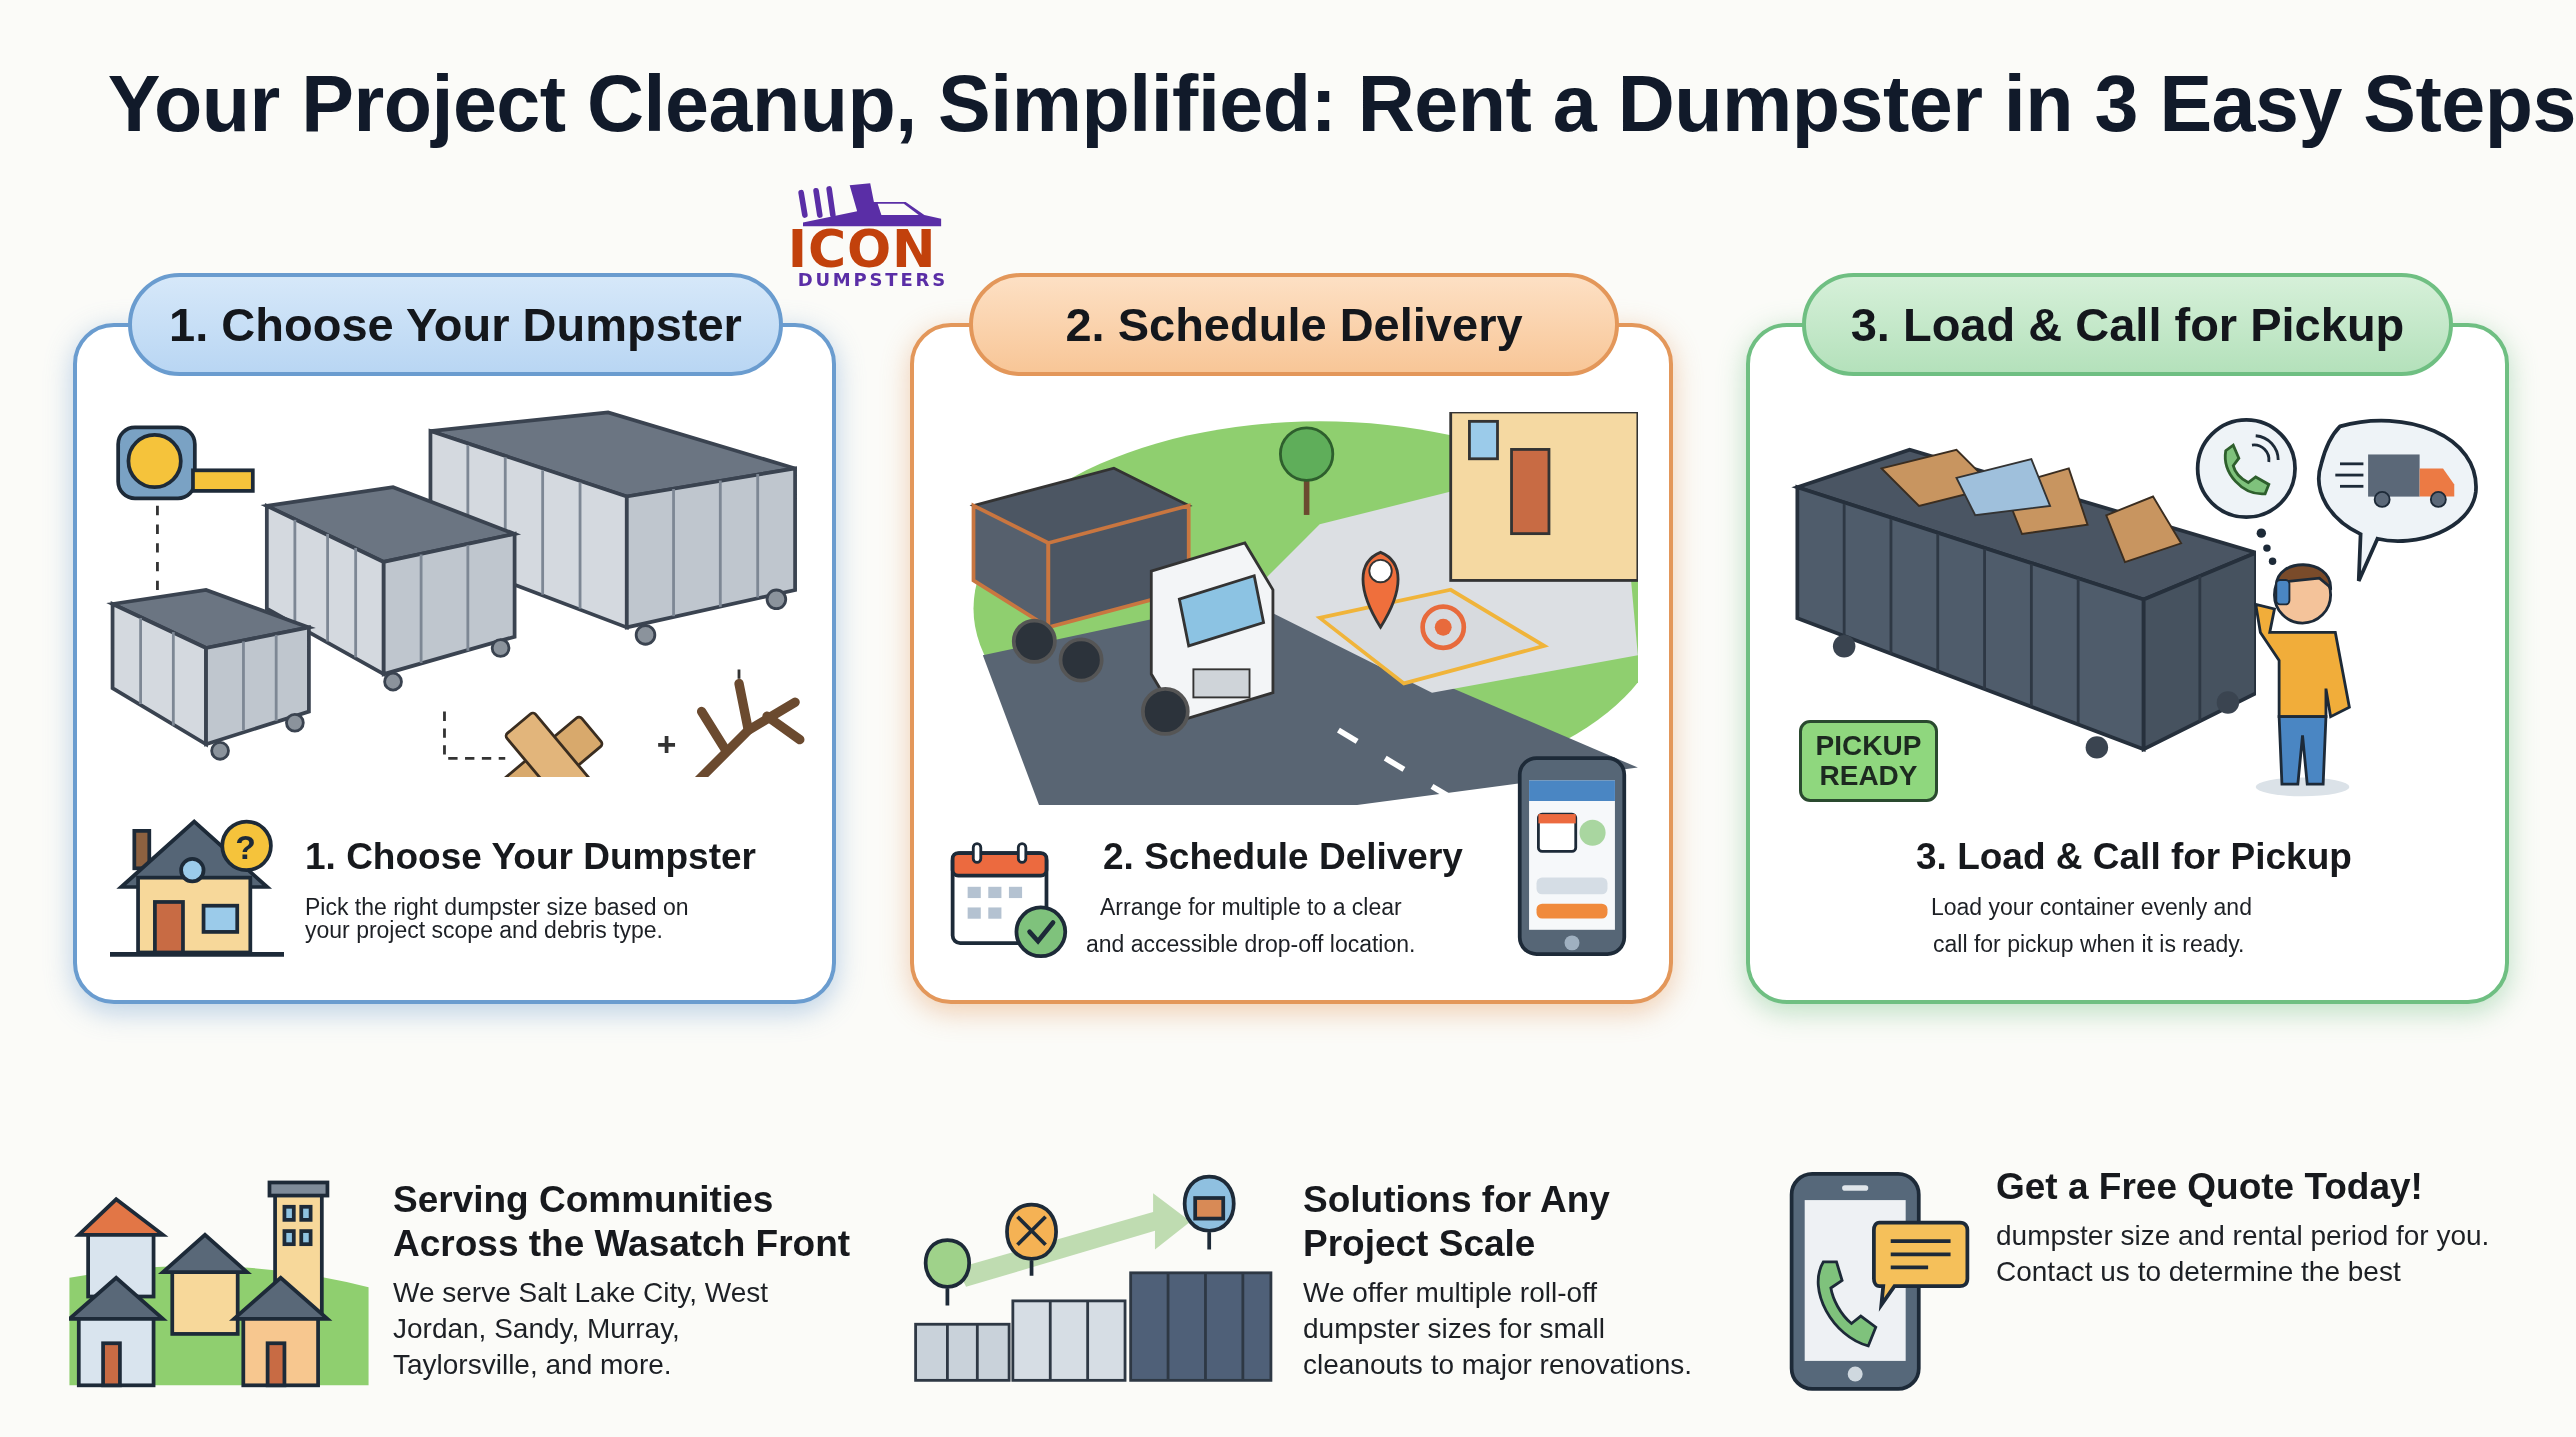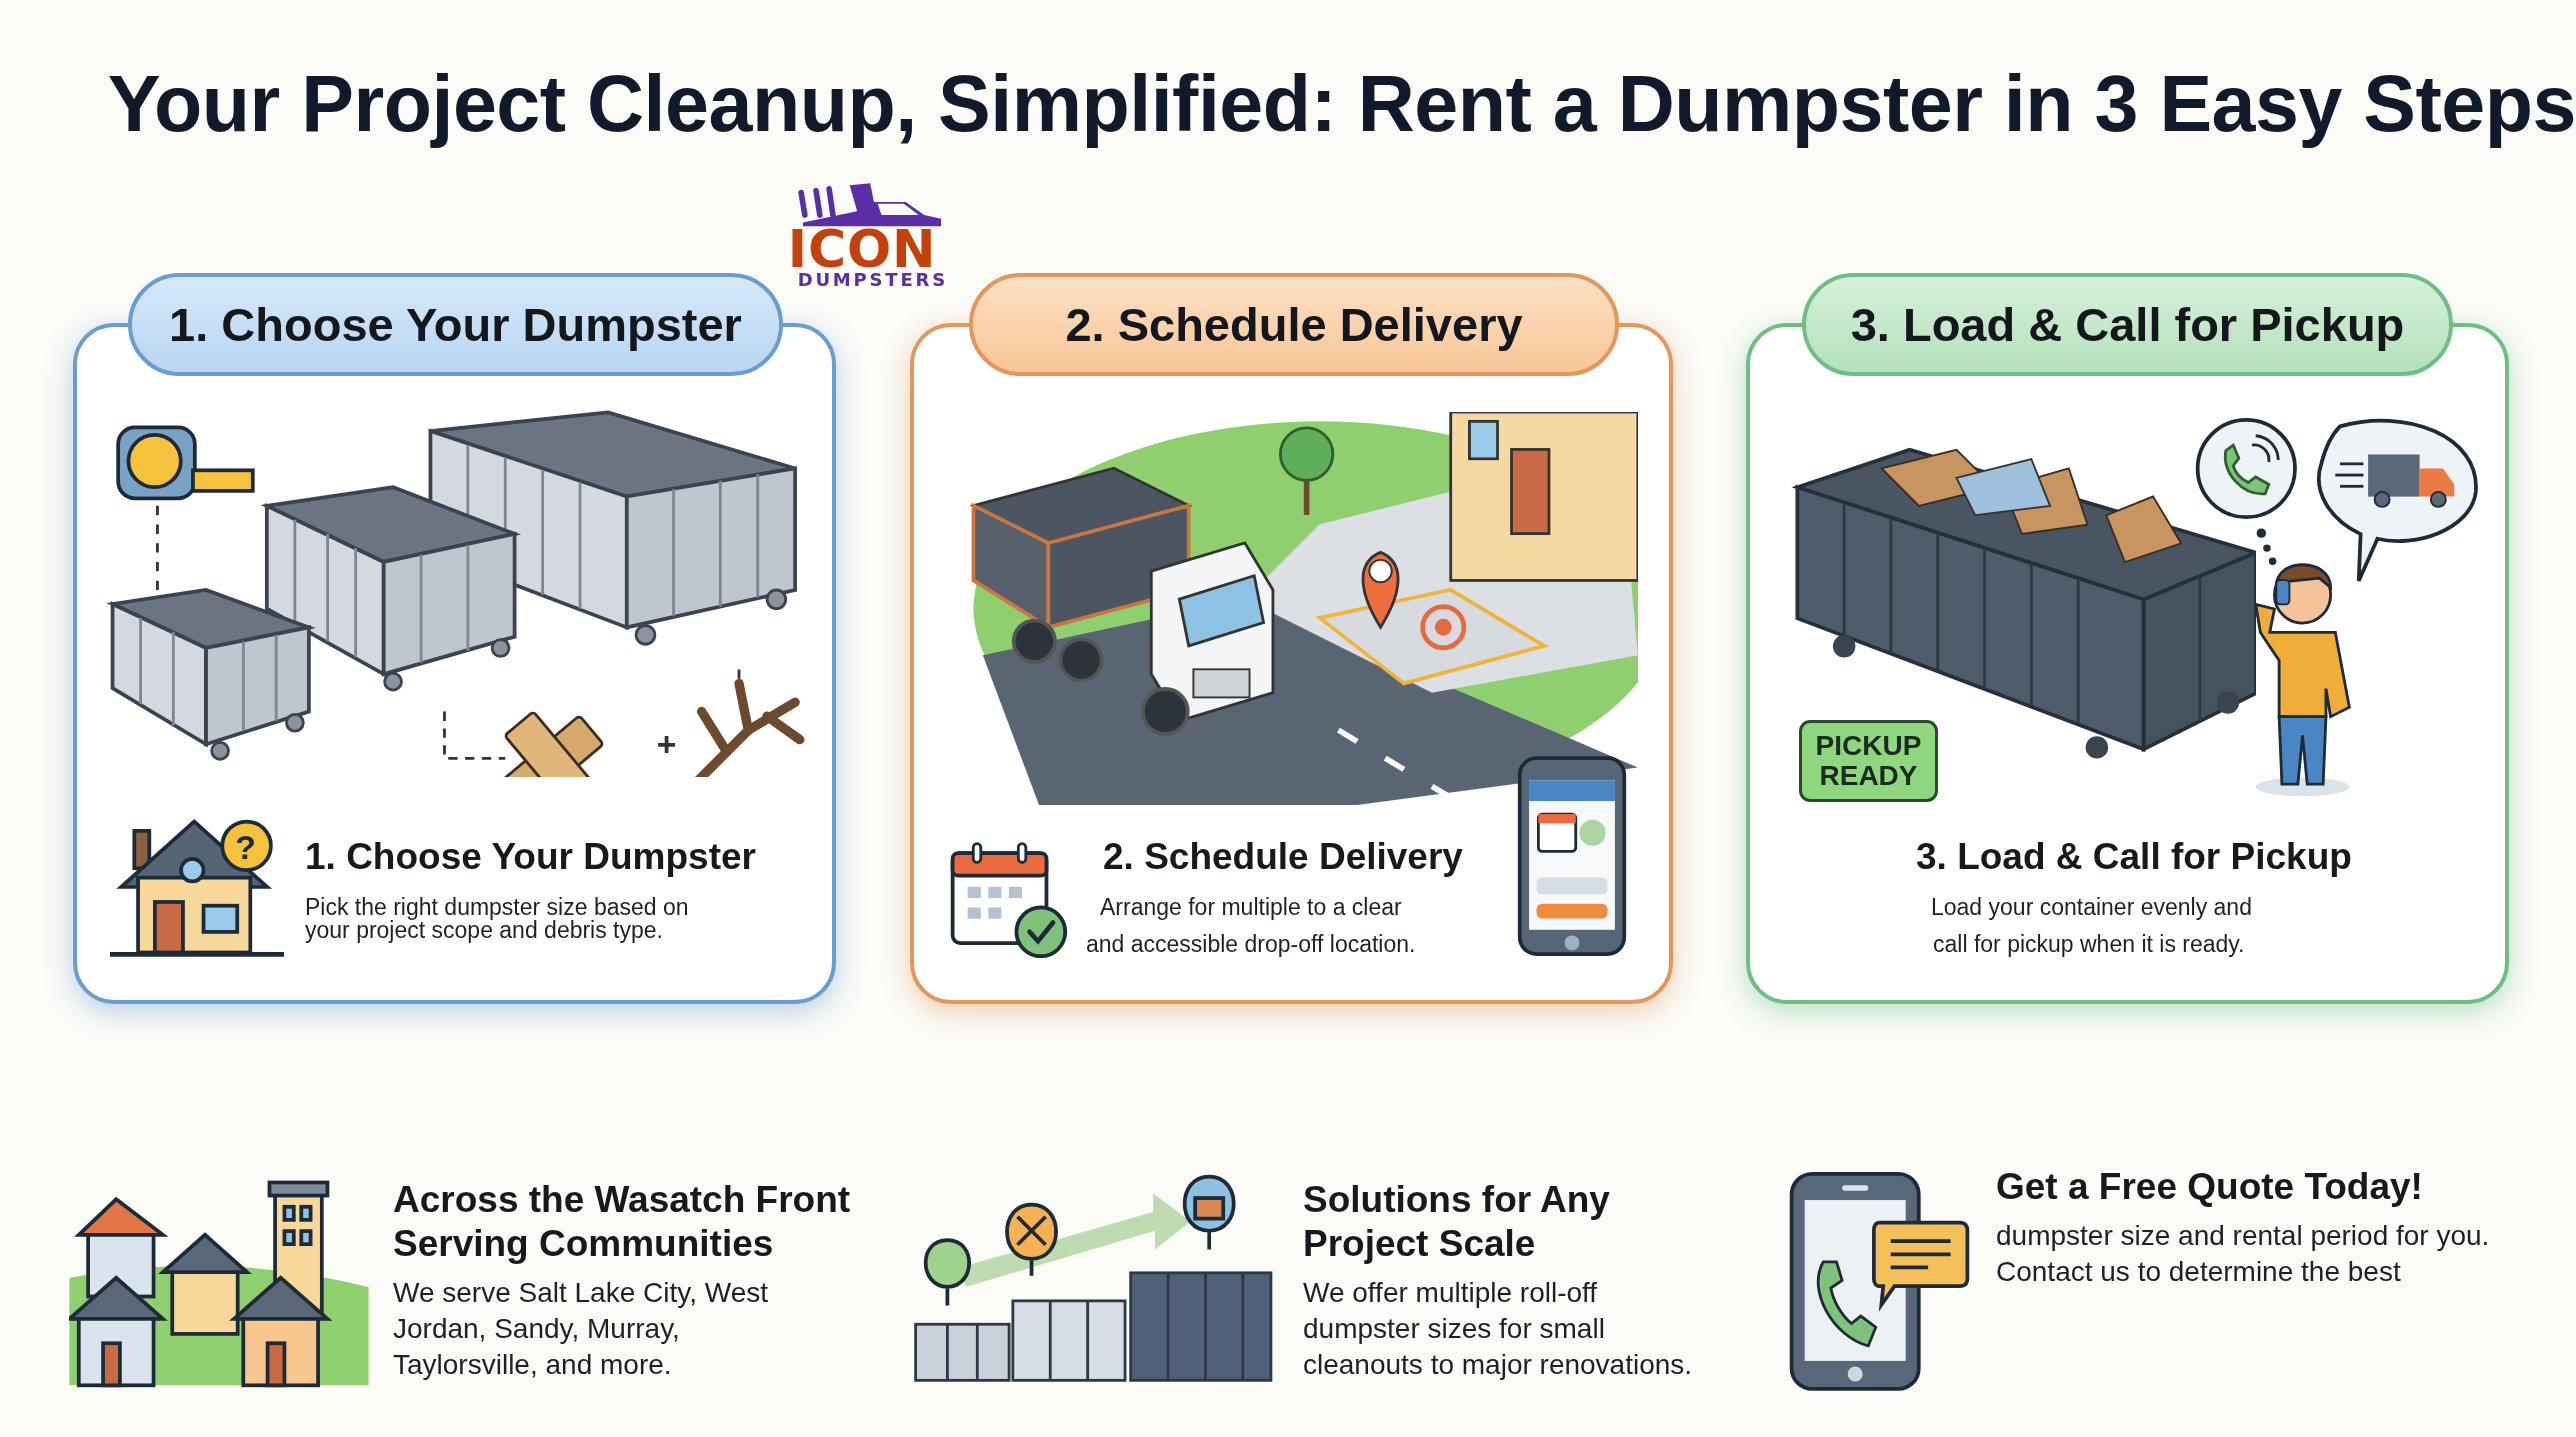--- a/index.html
+++ b/index.html
@@ -304,22 +304,22 @@
     <polygon points="100,104 145,64 190,104" fill="#596878"></polygon>
     <rect x="10" y="150" width="80" height="75" fill="#d9e4ee"></rect>
     <polygon points="0,154 50,110 100,154" fill="#596878"></polygon>
     <rect x="186" y="150" width="80" height="75" fill="#f7c78f"></rect>
     <polygon points="176,154 226,110 276,154" fill="#596878"></polygon>
     <rect x="36" y="180" width="18" height="45" fill="#c86b44"></rect>
     <rect x="212" y="180" width="18" height="45" fill="#c86b44"></rect>
   </g>
 </svg>
 <div class="bottom-title" style="left:393px;top:1178px">
+  <div>Serving Communities</div>
   <div>Across the Wasatch Front</div>
-  <div>Serving Communities</div>
 </div>
 <div class="bottom-body" style="left:393px;top:1275px">
   <div>We serve Salt Lake City, West</div>
   <div>Jordan, Sandy, Murray,</div>
   <div>Taylorsville, and more.</div>
 </div>
 
 <svg class="illus" style="left:910px;top:1165px" width="374" height="225" viewBox="0 0 400 240">
   <polygon points="50,110 260,50 260,30 300,60 262,90 262,70 60,130" fill="#b8d8a8" opacity="0.9"></polygon>
   <g stroke="#1d2a38" stroke-width="4">

